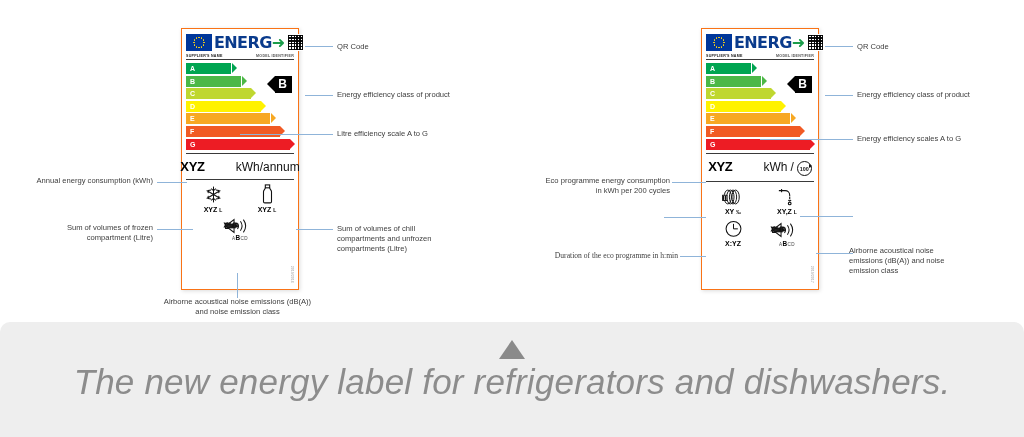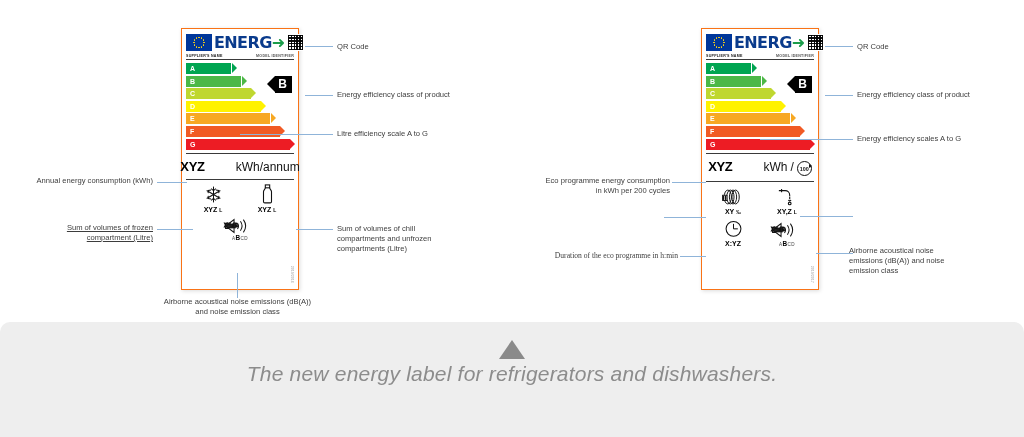--- a/index.html
+++ b/index.html
@@ -32,21 +32,21 @@
     border-left: 13px solid transparent;
     border-right: 13px solid transparent;
     border-bottom: 19px solid #8a8a8a;
   }
   .caption-text {
     position: absolute;
     left: 0; top: 362px;
     width: 1024px;
     text-align: center;
     font-style: italic;
-    font-size: 21px;
+    font-size: 35px;
     color: #8c8c8c;
     letter-spacing: .2px;
     white-space: nowrap;
   }
 
   
   .label-card {
     position: absolute;
     width: 118px; height: 262px;
     background: #ffffff;
@@ -502,21 +502,21 @@
   <div class="leader" style="left:240px; top:134px; width:93px;"></div>
   <div class="anno right-side" style="left:337px; top:129px; width:150px;">Litre efficiency scale A to G</div>
 
   <div class="leader" style="left:296px; top:229px; width:37px;"></div>
   <div class="anno right-side" style="left:337px; top:224px; width:112px;">Sum of volumes of chill compartments and unfrozen compartments (Litre)</div>
 
   <div class="leader" style="left:157px; top:182px; width:30px;"></div>
   <div class="anno left-side" style="left:10px; top:176px; width:143px;">Annual energy consumption (kWh)</div>
 
   <div class="leader" style="left:157px; top:229px; width:36px;"></div>
-  <div class="anno left-side" style="left:30px; top:223px; width:123px;text-decoration:underline;">Sum of volumes of frozen compartment (Litre)</div>
+  <div class="anno left-side" style="left:30px; top:223px; width:123px;">Sum of volumes of frozen compartment (Litre)</div>
 
   <div class="leader" style="left:237px; top:273px; width:1px; height:25px; background:#8fb4d9;"></div>
   <div class="anno" style="left:160px; top:297px; width:155px; text-align:center;">Airborne acoustical noise emissions (dB(A)) and noise emission class</div>
 
   <div class="leader" style="left:825px; top:46px; width:28px;"></div>
   <div class="anno right-side" style="left:857px; top:42px; width:120px;">QR Code</div>
 
   <div class="leader" style="left:825px; top:95px; width:28px;"></div>
   <div class="anno right-side" style="left:857px; top:90px; width:165px;">Energy efficiency class of product</div>
 

